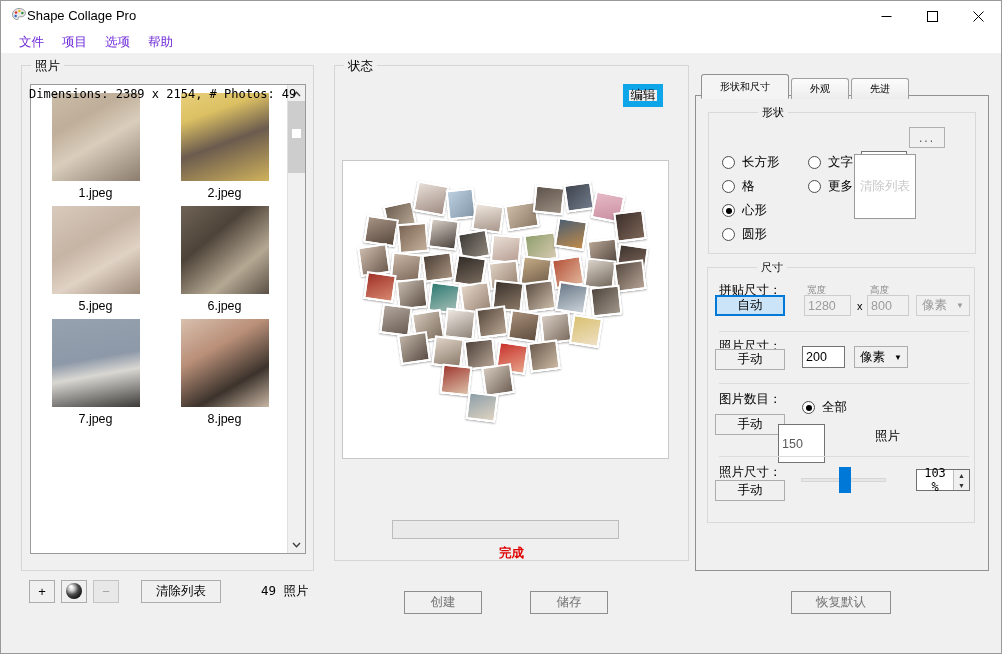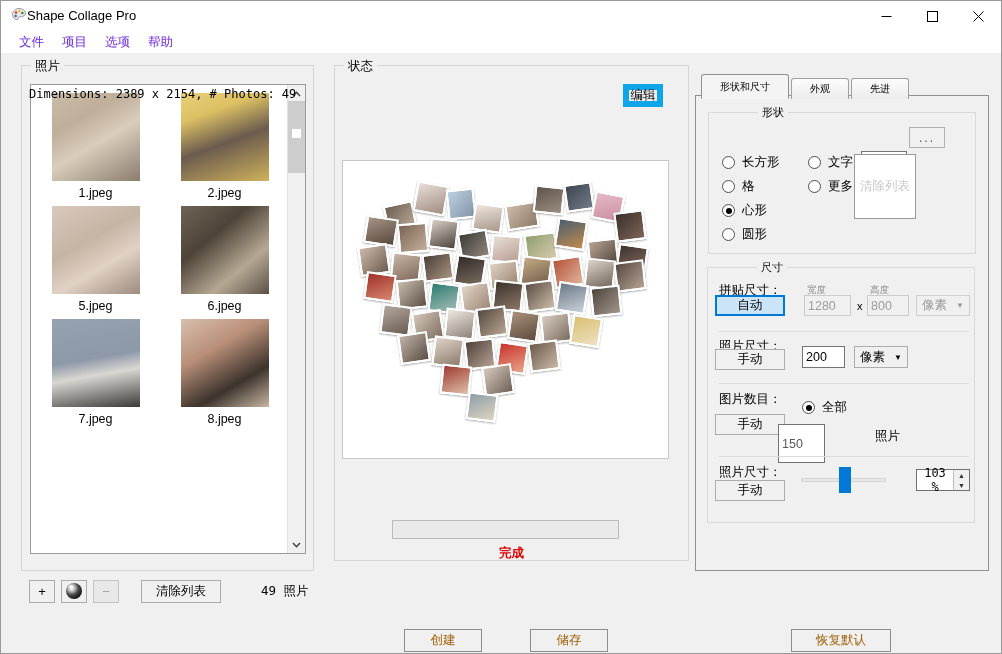--- a/index.html
+++ b/index.html
@@ -59,21 +59,21 @@
   .statusline{position:absolute;left:28px;top:86px;font-family:"DejaVu Sans Mono","Liberation Mono",monospace;font-size:12px;color:#000;letter-spacing:0px;}
   .editbtn{position:absolute;left:622px;top:83px;width:40px;height:23px;background:#f0f0f0;border:6px solid #0ea5e9;box-sizing:border-box;display:flex;align-items:center;justify-content:center;font-size:12.5px;}
 
   .preview{position:absolute;left:341px;top:159px;width:327px;height:299px;background:#fff;border:1px solid #c8c8c8;box-sizing:border-box;overflow:hidden;}
   .collage{position:absolute;left:0;top:0;width:327px;height:299px;}
   .ph{position:absolute;background:#b9ada3;border:2px solid #fff;box-shadow:0 1px 2px rgba(0,0,0,.33);box-sizing:border-box;}
 
   .progress{position:absolute;left:391px;top:519px;width:227px;height:19px;background:#eaeaea;border:1px solid #bcbcbc;box-sizing:border-box;}
   .donetext{position:absolute;left:333px;top:544px;width:355px;text-align:center;color:#e00000;font-size:12.5px;font-weight:bold;}
 
-  .btn{background:#f0f0f0;border:1px solid #8d8d8d;box-sizing:border-box;display:flex;align-items:center;justify-content:center;font-size:12.5px;color:#a16207;margin-top:38px;}
+  .btn{background:#f0f0f0;border:1px solid #8d8d8d;box-sizing:border-box;display:flex;align-items:center;justify-content:center;font-size:12.5px;color:#737373;}
   #btn-create{position:absolute;left:403px;top:590px;width:78px;height:23px;}
   #btn-save{position:absolute;left:529px;top:590px;width:78px;height:23px;}
   #btn-reset{position:absolute;left:790px;top:590px;width:100px;height:23px;}
 
   
   .tabstrip{position:absolute;left:700px;top:73px;display:flex;align-items:flex-end;z-index:3;}
   .tab{height:21px;padding:0 18px;background:linear-gradient(#fcfcfc,#ececec);border:1px solid #a0a0a0;border-bottom:none;border-radius:3px 3px 0 0;display:flex;align-items:center;font-size:10px;margin-right:2px;box-sizing:border-box;}
   .tab.active{height:25px;background:#f4f4f4;border-color:#919191;border-bottom:1px solid #f4f4f4;position:relative;z-index:4;}
 
   .tabpanel{position:absolute;left:694px;top:94px;width:294px;height:476px;background:#f0f0f0;border:1px solid #919191;box-sizing:border-box;}

